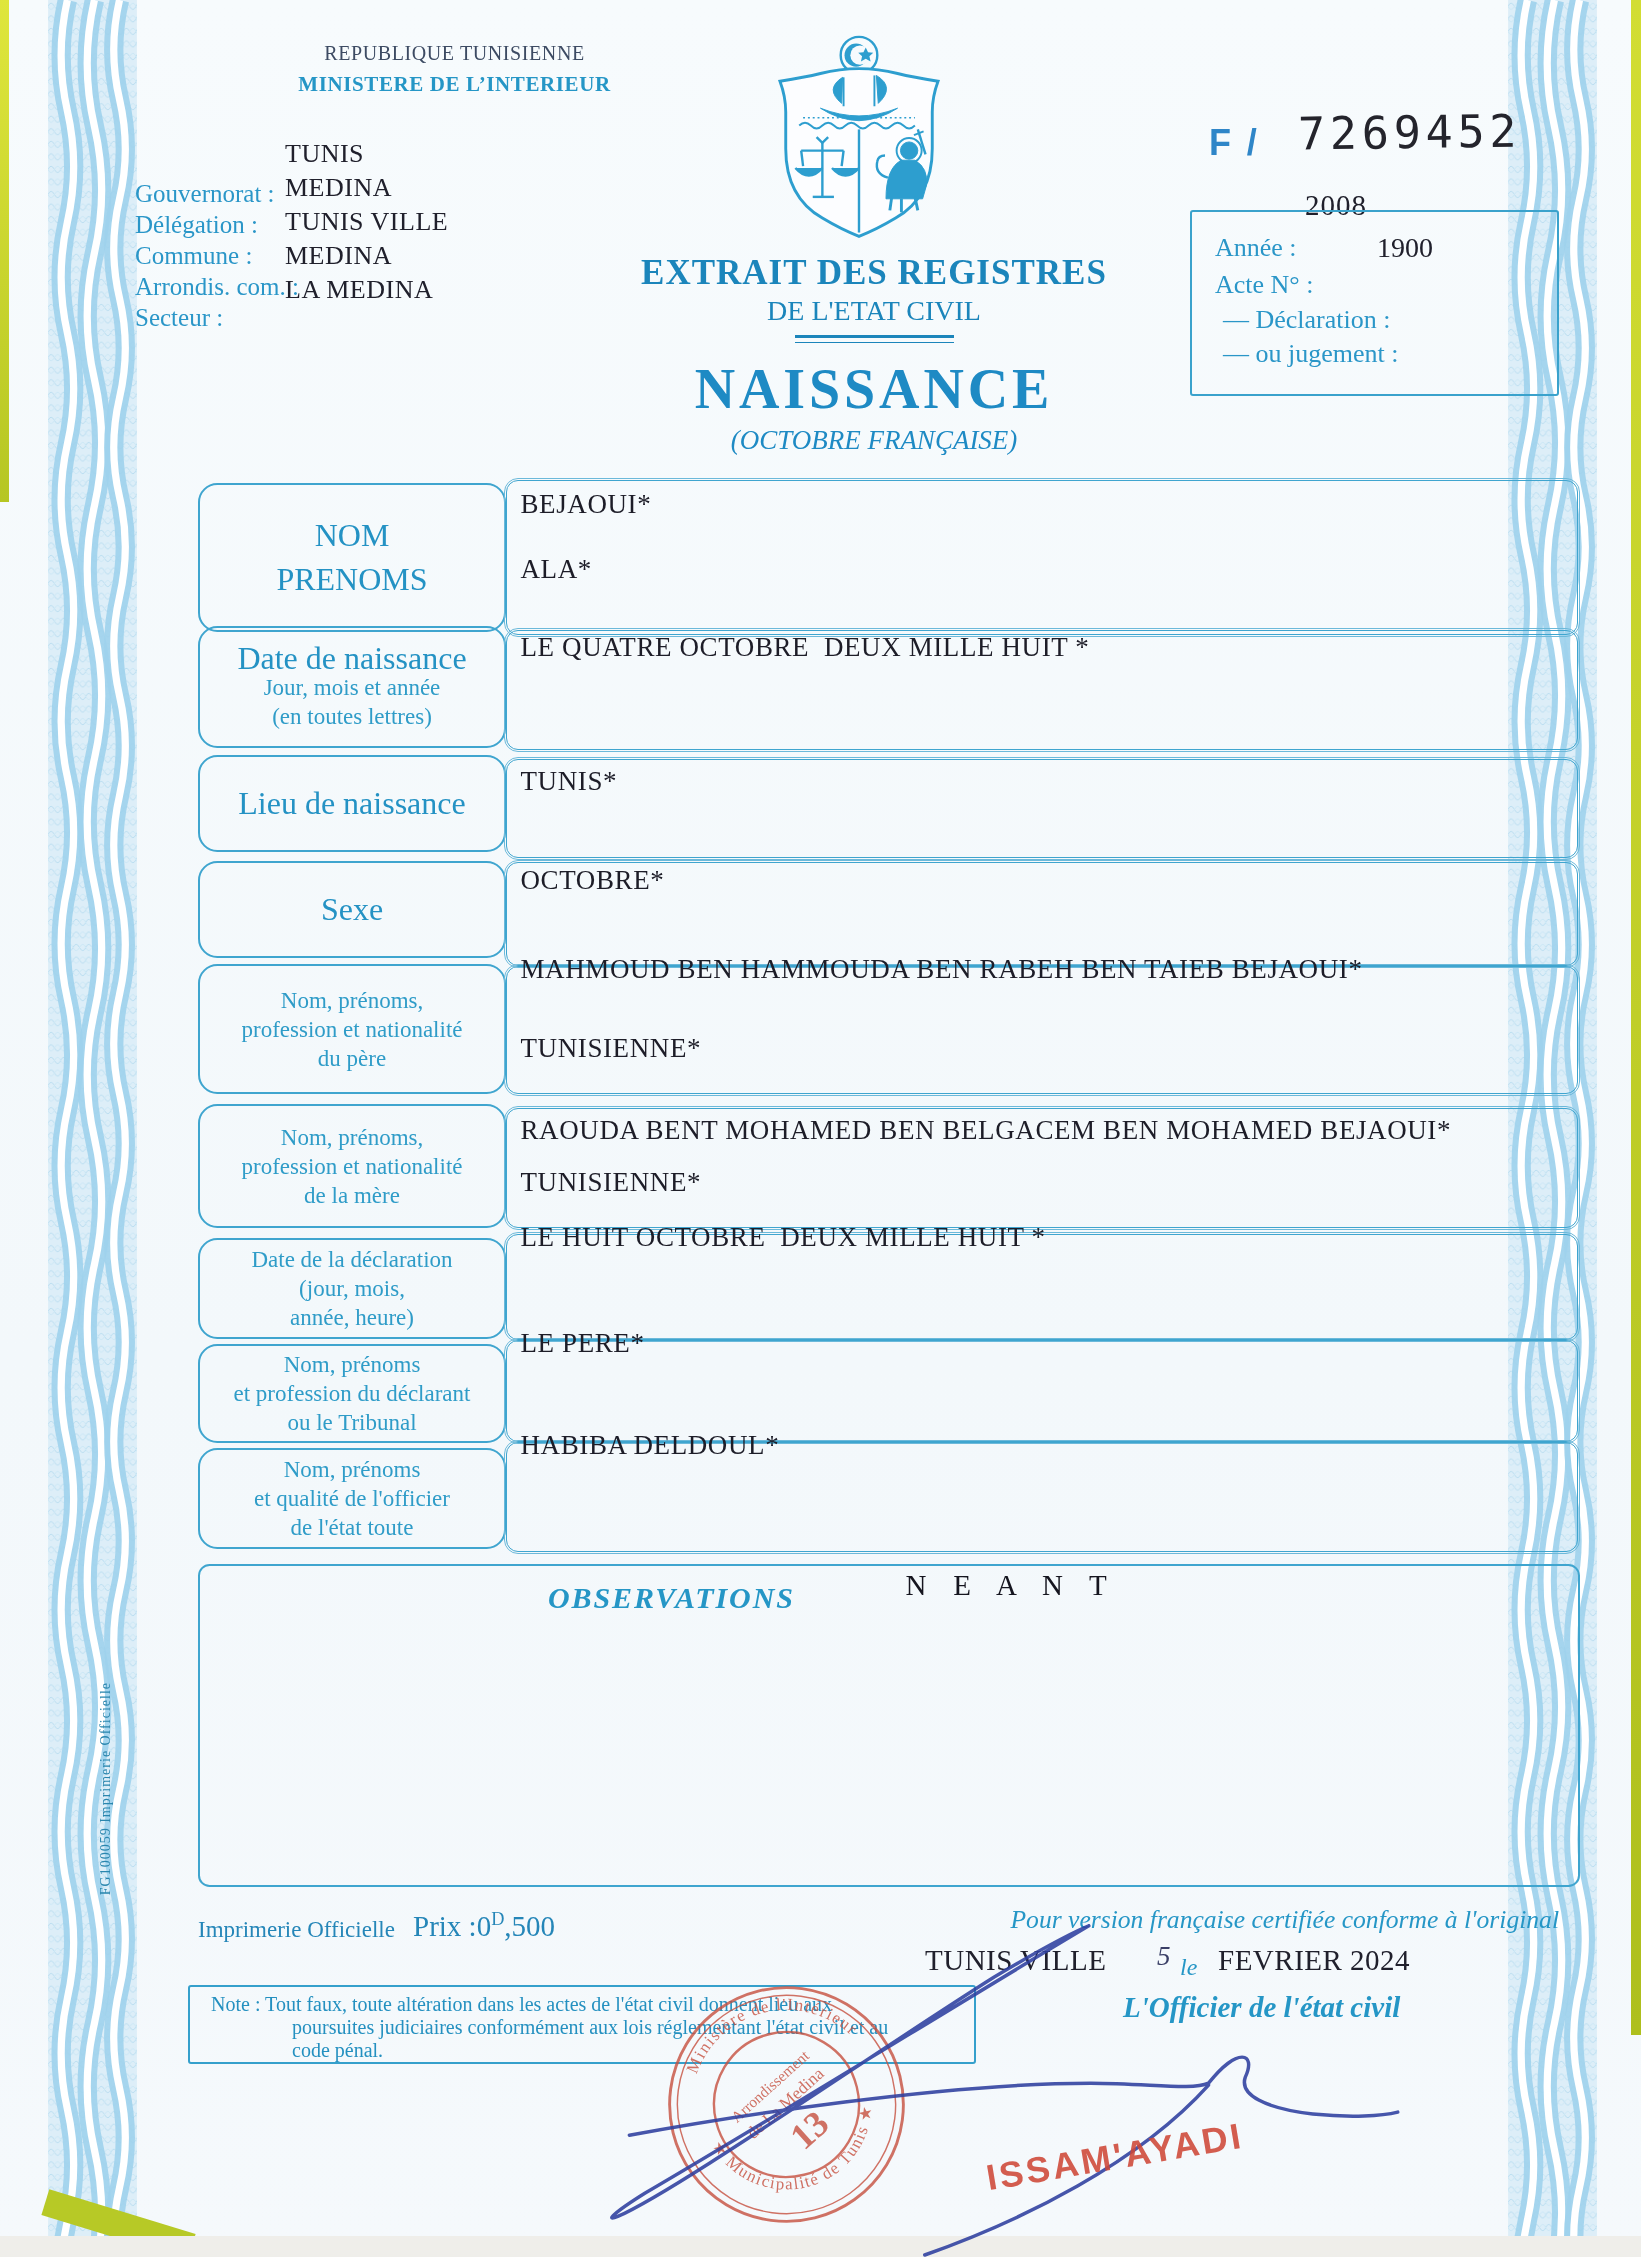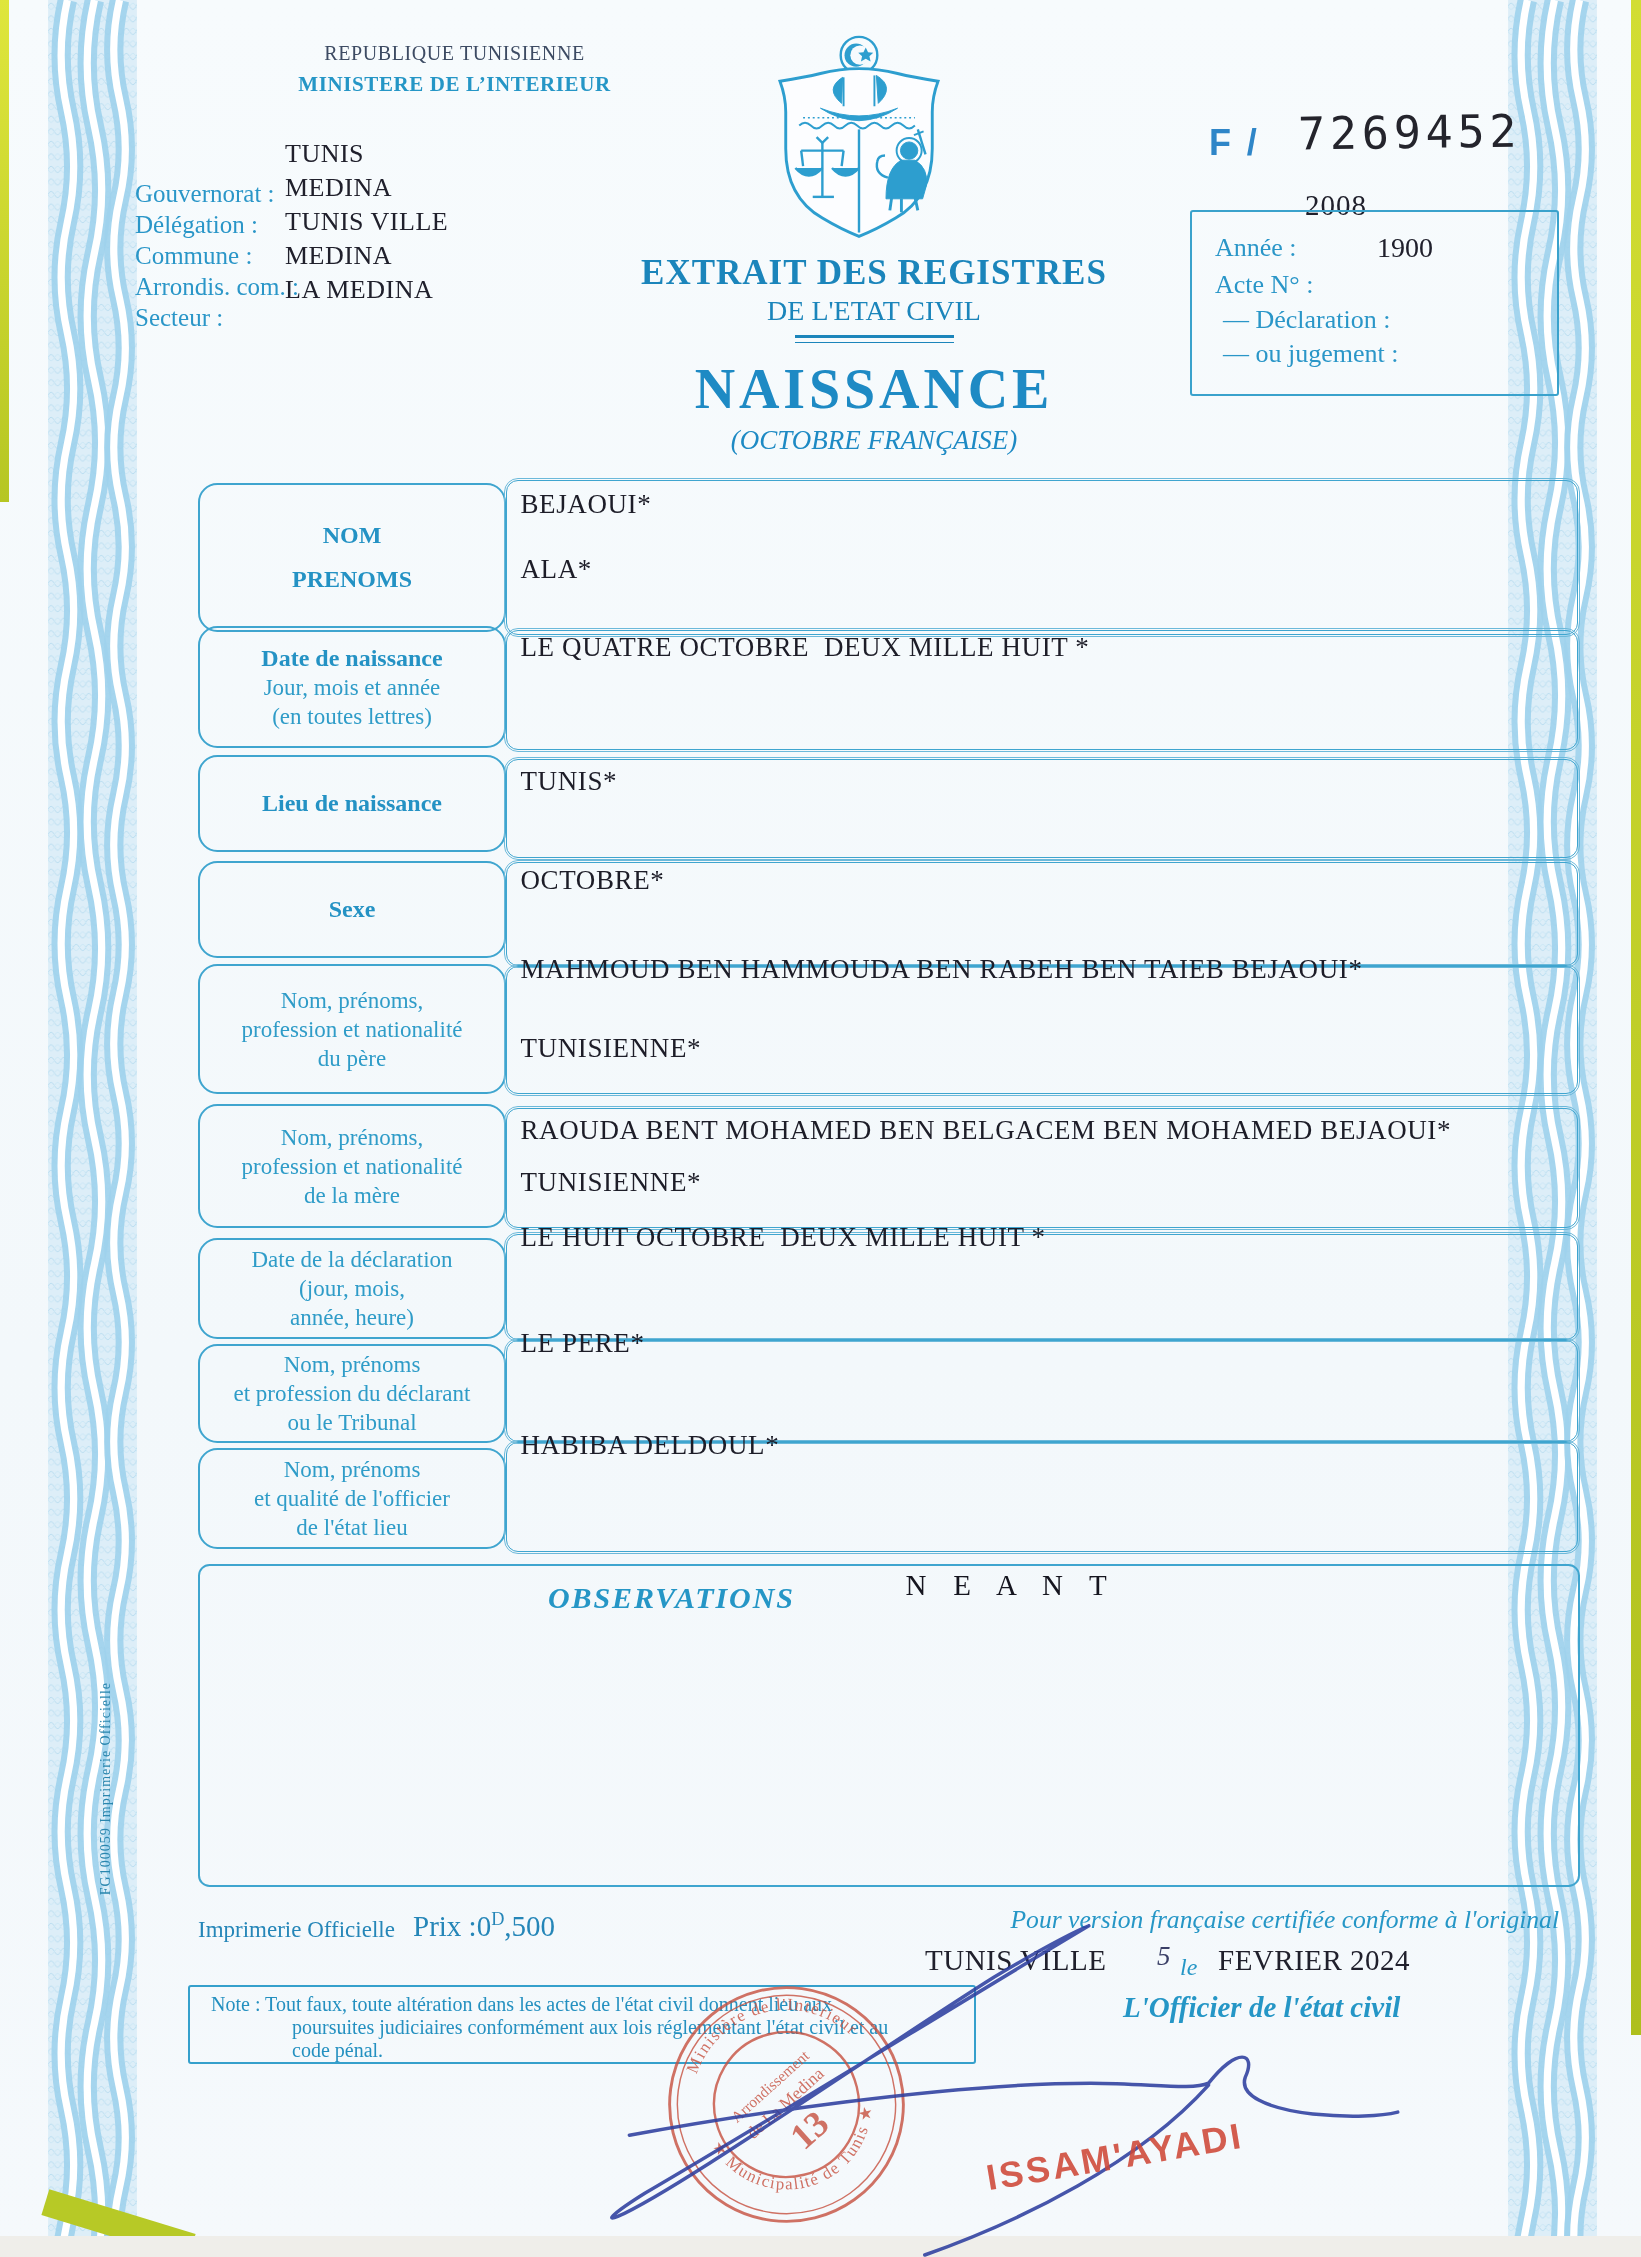--- a/index.html
+++ b/index.html
@@ -35,21 +35,21 @@
                  letter-spacing:4.8px;color:#24242c;transform:rotate(-0.8deg);}
   .stamp-year{left:1305px;top:189px;font-size:29px;color:#20202c;letter-spacing:1px;}
   .acte-box{left:1190px;top:210px;width:365px;height:182px;border:2.4px solid #3aa2cc;border-radius:3px;}
   .acte-line{position:absolute;font-size:26px;color:#2a96c8;}
   .acte-value{position:absolute;font-size:28px;color:#20202c;}
 
   
   .lbl-box{position:absolute;left:198px;width:304px;border:2.4px solid #3fa5cf;border-radius:19.3px;
            display:flex;flex-direction:column;justify-content:center;align-items:center;text-align:center;}
   .lbl-line{font-size:23px;line-height:29px;color:#2f9cc8;}
-  .lbl-bold{font-weight:bold;font-size:24px;color:#2492c4;}
+  .lbl-bold{font-weight:normal;font-size:32px;color:#2492c4;}
   .val-box{position:absolute;left:506px;width:1070px;border:1.7px solid #3fa5cf;border-radius:12px;
            outline:1.3px solid #6cb9da;outline-offset:1.9px;}
   .val-line{position:absolute;left:13.5px;font-size:27px;color:#1d1d28;white-space:pre;letter-spacing:0.6px;}
 
   .obs-box{left:198px;top:1564px;width:1378px;height:319px;border:2.4px solid #3fa5cf;border-radius:11.6px;}
   .obs-label{position:absolute;left:348px;top:15.4px;width:966px;text-align:left;
              font-size:30px;font-weight:bold;font-style:italic;color:#2596c6;letter-spacing:1.9px;}
   .obs-value{position:absolute;left:328px;top:2.9px;width:966px;text-align:center;
              font-size:29px;color:#15151f;letter-spacing:9.7px;white-space:pre;}
 
@@ -264,21 +264,21 @@
     <div class="lbl-line">et profession du déclarant</div>
     <div class="lbl-line">ou le Tribunal</div>
   </div>
   <div class="val-box" style="top:1340px;height:100px">
     <div class="val-line" style="top:-12.6px">LE PERE*</div>
   </div>
 
   <div class="lbl-box" style="top:1448px;height:97px">
     <div class="lbl-line">Nom, prénoms</div>
     <div class="lbl-line">et qualité de l'officier</div>
-    <div class="lbl-line">de l'état lieu</div>
+    <div class="lbl-line">de l'état toute</div>
   </div>
   <div class="val-box" style="top:1442px;height:108px">
     <div class="val-line" style="top:-12.6px">HABIBA DELDOUL*</div>
   </div>
 
   <div class="abs obs-box">
     <div class="obs-value">N E A N T</div>
     <div class="obs-label">OBSERVATIONS</div>
   </div>
 

